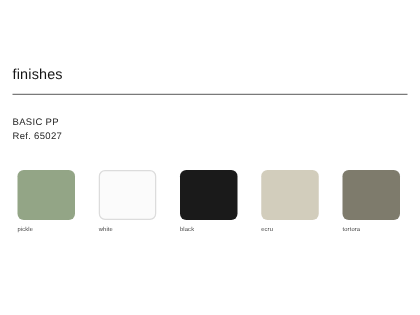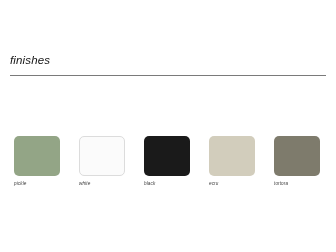--- a/index.html
+++ b/index.html
@@ -15,21 +15,20 @@
     overflow: hidden;
     position: relative;
   }
 
   .sheet {
     position: absolute;
     left: 0;
     top: 0;
     width: 316px;
     height: 252px;
-    font-style: italic;
   }
 
   .section-title {
     position: absolute;
     left: 10px;
     top: 53px;
     font-size: 11.5px;
     font-weight: 400;
     letter-spacing: 0.15px;
     color: #141414;
@@ -96,20 +95,24 @@
 </style>
 </head>
 <body>
 
 <div class="sheet">
 
   <div class="section-title">finishes</div>
 
   <div class="rule"></div>
 
+  <div class="product-block">
+    <div class="product-name">BASIC PP</div>
+    <div class="product-ref">Ref. 65027</div>
+  </div>
 
   <div class="swatch-row" id="swatch-row">
       <div class="swatch-cell" style="left: 0px;">
         <div class="swatch-chip" style="background: rgb(147, 165, 134);"></div>
         <div class="swatch-label">pickle</div>
       </div>
       <div class="swatch-cell" style="left: 65px;">
         <div class="swatch-chip bordered" style="background: rgb(251, 251, 251);"></div>
         <div class="swatch-label">white</div>
       </div>

